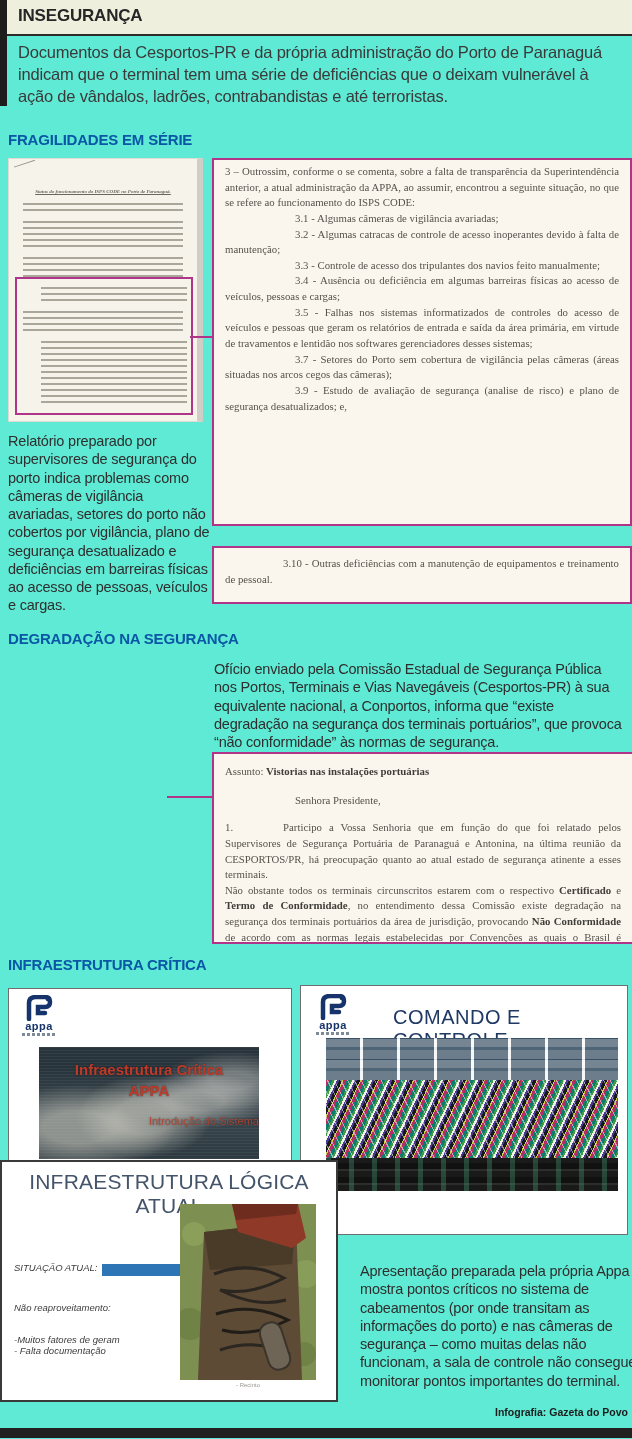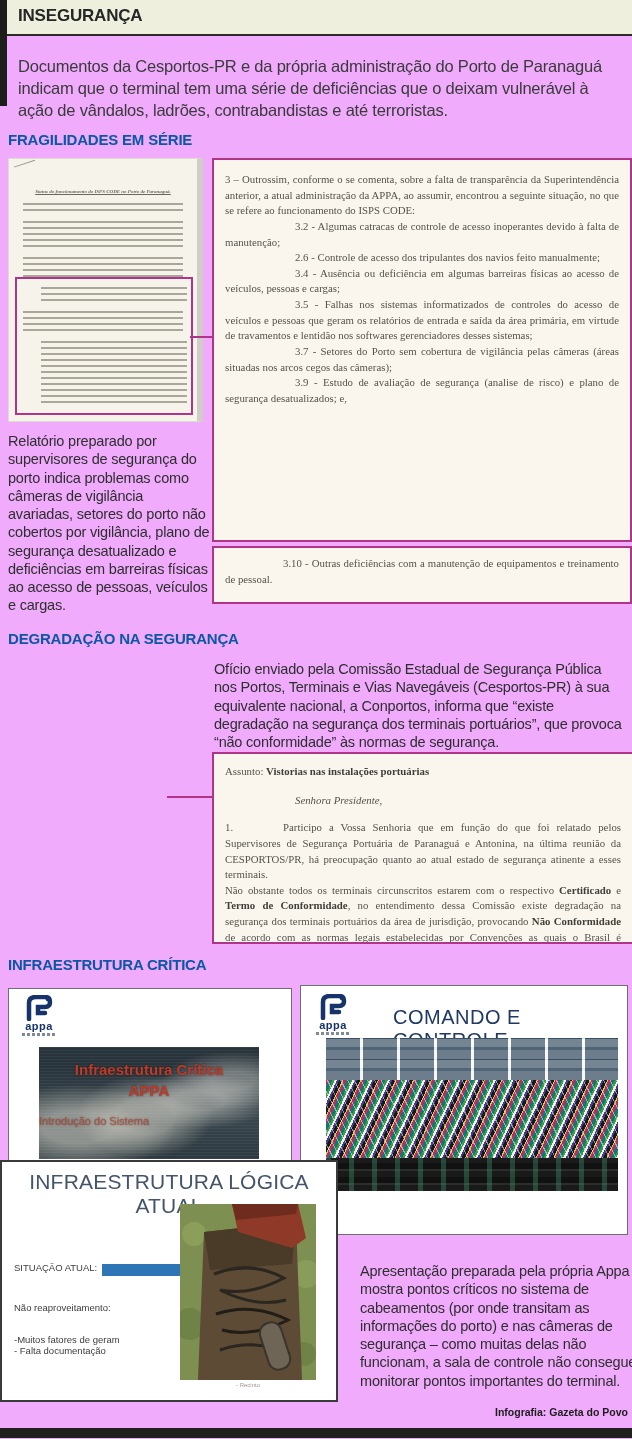--- a/index.html
+++ b/index.html
@@ -1,24 +1,24 @@
 <!DOCTYPE html>
 <html lang="pt"><head>
 <meta charset="utf-8">
 <style>
   html,body{margin:0;padding:0;background:#ffffff;}
-  #canvas{position:relative;width:632px;height:1439px;background:#f0abfc;overflow:hidden;
+  #canvas{position:relative;width:632px;height:1439px;background:#5eead4;overflow:hidden;
           font-family:"Liberation Sans",sans-serif;}
   .abs{position:absolute;}
 
   
   .kicker-bar{left:0;top:0;width:632px;height:34px;background:#eeefdd;border-bottom:2px solid #2b2b28;}
   .left-black-bar{left:0;top:0;width:7px;height:106px;background:#1d1d1b;}
   .kicker-title{left:18px;top:6px;font-size:17px;font-weight:bold;color:#262626;letter-spacing:-0.2px;}
-  .intro{left:18px;top:56px;width:602px;font-size:16.5px;line-height:1.33;color:#3a3a3a;letter-spacing:-0.2px;}
+  .intro{left:18px;top:42px;width:602px;font-size:16.5px;line-height:1.33;color:#3a3a3a;letter-spacing:-0.2px;}
 
   .section-heading{font-size:15px;font-weight:bold;color:#0a57a6;letter-spacing:-0.2px;}
 
   
   .doc-thumb{background:#f5f3ea;border:1px solid #dddbd2;border-right:6px solid #cfcdc5;}
   .doc-thumb .fold{position:absolute;left:6px;top:4px;width:22px;height:10px;
       border-top:1px solid #9a988e;transform:rotate(-18deg);}
   .tiny-title{font-family:"Liberation Serif",serif;font-weight:bold;font-style:italic;
       text-decoration:underline;color:#6b675c;text-align:center;}
   .tl{background:repeating-linear-gradient(to bottom,#aaa79a 0 2px,transparent 2px 6px);}
@@ -31,21 +31,21 @@
       background:radial-gradient(circle at 50% 45%,#7a776a 0 30%,#a5a295 31% 55%,#c9c6b8 56% 100%);}
 
   
   .excerpt{background:#faf6ee;border:2px solid #b03488;overflow:hidden;
       font-family:"Liberation Serif",serif;color:#54524b;text-align:justify;}
   .excerpt p{margin:0;}
   .doc-body{font-size:10.8px;line-height:1.45;}
   .doc-item{text-indent:70px;margin-top:7px;}
   .bold{font-weight:bold;color:#403e38;}
   .hang-num{display:inline-block;width:58px;text-indent:0;}
-  .indent70{text-indent:70px;font-style:italic;}
+  .indent70{text-indent:70px;}
   .indent58{text-indent:58px;}
 
   .caption{font-size:14.5px;line-height:1.26;color:#2e2e2e;letter-spacing:-0.2px;}
 
   
   .slide{background:#ffffff;border:1px solid #6e6e6e;}
   .slide-strong{border:2px solid #3a3a3a;}
 
   .appa-logo{display:flex;flex-direction:column;align-items:center;width:44px;}
   .appa-glyph{width:28px;height:26px;}
@@ -56,41 +56,41 @@
   .aerial{background-color:#33424a;
       background-image:
         radial-gradient(ellipse at 18% 72%, rgba(215,213,200,0.55) 0 14%, transparent 38%),
         radial-gradient(ellipse at 48% 62%, rgba(205,203,192,0.5) 0 18%, transparent 42%),
         radial-gradient(ellipse at 72% 48%, rgba(222,220,212,0.45) 0 12%, transparent 34%),
         radial-gradient(ellipse at 88% 30%, rgba(230,228,222,0.4) 0 8%, transparent 26%),
         repeating-linear-gradient(0deg, rgba(255,255,255,0.05) 0 1px, transparent 1px 3px),
         linear-gradient(180deg,#28343b 0 18%, #3a474e 60%, #2d3940 100%);}
   .aerial-title{font-size:15px;font-weight:bold;color:#bf3a28;text-align:center;
       text-shadow:0 0 2px rgba(0,0,0,0.55);}
-  .aerial-sub{font-size:11px;color:rgba(186,70,52,0.85);text-align:left;
+  .aerial-sub{font-size:11px;color:rgba(186,70,52,0.85);text-align:right;
       text-shadow:0 0 2px rgba(0,0,0,0.5);}
 
   .slide-title-navy{font-size:20px;color:#1f3864;letter-spacing:0.5px;}
 
   .glitch{overflow:hidden;}
   .glitch-top{height:42px;
       background:
         repeating-linear-gradient(90deg, rgba(27,51,74,0.55) 0 34px, rgba(255,255,255,0.8) 34px 37px),
         repeating-linear-gradient(0deg,#cfd6da 0 9px,#8ea3af 9px 12px,#e4e8ea 12px 20px,#5b7586 20px 21px);}
   .glitch-mid{height:78px;
       background:
         repeating-linear-gradient(63deg, rgba(255,255,255,0.5) 0 1px, transparent 1px 6px),
         repeating-linear-gradient(115deg,#b32e63 0 3px,#0d7a6e 3px 6px,#3f9a44 6px 8px,#f2f0ea 8px 10px,#4a3a8f 10px 12px,#17181a 12px 15px,#c9d14a 15px 16px);}
   .glitch-bottom{height:33px;
       background:
         repeating-linear-gradient(90deg, rgba(70,160,120,0.35) 0 5px, transparent 5px 23px),
         repeating-linear-gradient(0deg,#191a19 0 6px,#2c2e2c 6px 8px,#101110 8px 14px);}
 
   .slide-logica-title{font-size:21px;color:#44546a;text-align:center;letter-spacing:0.2px;}
-  .slide-small-label{font-size:9.5px;color:#3c3c3c;}
+  .slide-small-label{font-size:9.5px;color:#3c3c3c;font-style:italic;}
   .arrow-shaft{height:12px;background:#2e75b6;}
   .arrow-head{width:0;height:0;border-top:14px solid transparent;border-bottom:14px solid transparent;
       border-left:22px solid #2e75b6;}
   .photo-caption{font-size:6px;color:#9a9890;text-align:center;}
 
   .footer-credit{font-size:10.5px;font-weight:bold;color:#1c1c1c;text-align:right;}
   .footer-bar{left:0;width:632px;height:10px;background:#21211f;}
 </style>
 </head>
 <body>
@@ -110,25 +110,26 @@
     <div class="abs tl" style="left:14px;top:44px;width:160px;height:12px;"></div>
     <div class="abs tl" style="left:14px;top:62px;width:160px;height:30px;"></div>
     <div class="abs tl" style="left:14px;top:98px;width:160px;height:24px;"></div>
     <div class="abs tl ind" style="left:14px;top:128px;width:146px;height:18px;"></div>
     <div class="abs tl" style="left:14px;top:152px;width:160px;height:24px;"></div>
     <div class="abs tl ind" style="left:14px;top:182px;width:146px;height:66px;"></div>
     <div class="abs highlight-box" style="left:6px;top:118px;width:174px;height:134px;"></div>
   </div>
   <div class="abs connector" style="left:190px;top:336px;width:22px;height:2px;"></div>
 
-  <div class="abs excerpt doc-body" style="left:212px;top:158px;width:394px;height:356px;padding:12px 11px;">
+  <div class="abs excerpt doc-body" style="left:212px;top:158px;width:394px;height:356px;padding:4px 11px;">
     <p>3 – Outrossim, conforme o se comenta, sobre a falta de transparência da Superintendência anterior, a atual administração da APPA, ao assumir, encontrou a seguinte situação, no que se refere ao funcionamento do ISPS CODE:</p>
     <div>
+        <p class="doc-item">3.1 - Algumas câmeras de vigilância avariadas;</p>
         <p class="doc-item">3.2 - Algumas catracas de controle de acesso inoperantes devido à falta de manutenção;</p>
-        <p class="doc-item">2.6 - Controle de acesso dos tripulantes dos navios feito manualmente;</p>
+        <p class="doc-item">3.3 - Controle de acesso dos tripulantes dos navios feito manualmente;</p>
         <p class="doc-item">3.4 - Ausência ou deficiência em algumas barreiras físicas ao acesso de veículos, pessoas e cargas;</p>
         <p class="doc-item">3.5 - Falhas nos sistemas informatizados de controles do acesso de veículos e pessoas que geram os relatórios de entrada e saída da área primária, em virtude de travamentos e lentidão nos softwares gerenciadores desses sistemas;</p>
         <p class="doc-item">3.7 - Setores do Porto sem cobertura de vigilância pelas câmeras (áreas situadas nos arcos cegos das câmeras);</p>
         <p class="doc-item">3.9 - Estudo de avaliação de segurança (analise de risco) e plano de segurança desatualizados; e,</p>
       </div>
   </div>
 
   <div class="abs excerpt doc-body" style="left:212px;top:546px;width:394px;height:38px;padding:8px 11px;">
     <p class="indent58">3.10 - Outras deficiências com a manutenção de equipamentos e treinamento de pessoal.</p>
   </div>

